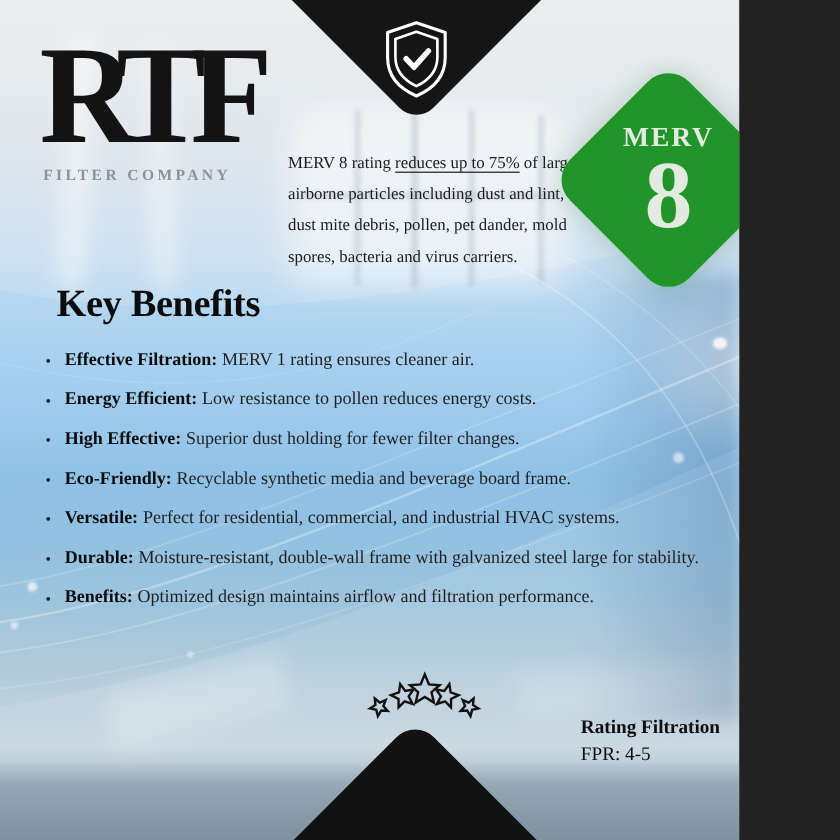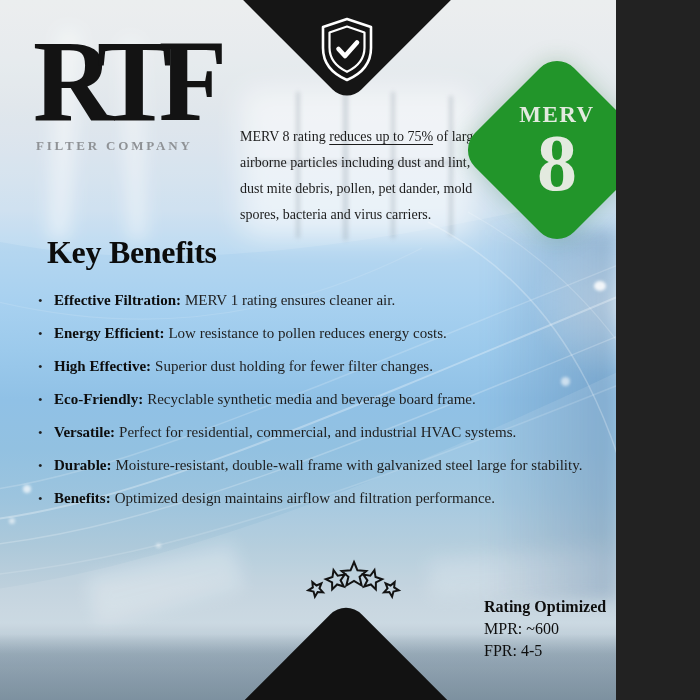--- a/index.html
+++ b/index.html
@@ -174,18 +174,17 @@
           <path vector-effect="non-scaling-stroke" d="M0,-10 L2.65,-3.64 L9.51,-3.09 L4.28,1.39 L5.88,8.09 L0,4.5 L-5.88,8.09 L-4.28,1.39 L-9.51,-3.09 L-2.65,-3.64 Z"></path>
         </g>
       <g transform="translate(95,31) rotate(28) scale(0.78)">
           <path vector-effect="non-scaling-stroke" d="M0,-10 L2.65,-3.64 L9.51,-3.09 L4.28,1.39 L5.88,8.09 L0,4.5 L-5.88,8.09 L-4.28,1.39 L-9.51,-3.09 L-2.65,-3.64 Z"></path>
         </g>
     </g>
   </svg>
   <div class="ribbon-bottom"></div>
 
   <div class="rating">
-    <div class="rtitle">Rating Optimized</div>
-    <div>MPR: ~600</div>
+    <div class="rtitle">Rating Filtration</div>
     <div>FPR: 4-5</div>
   </div>
 
 </div>
 
 </body></html>

